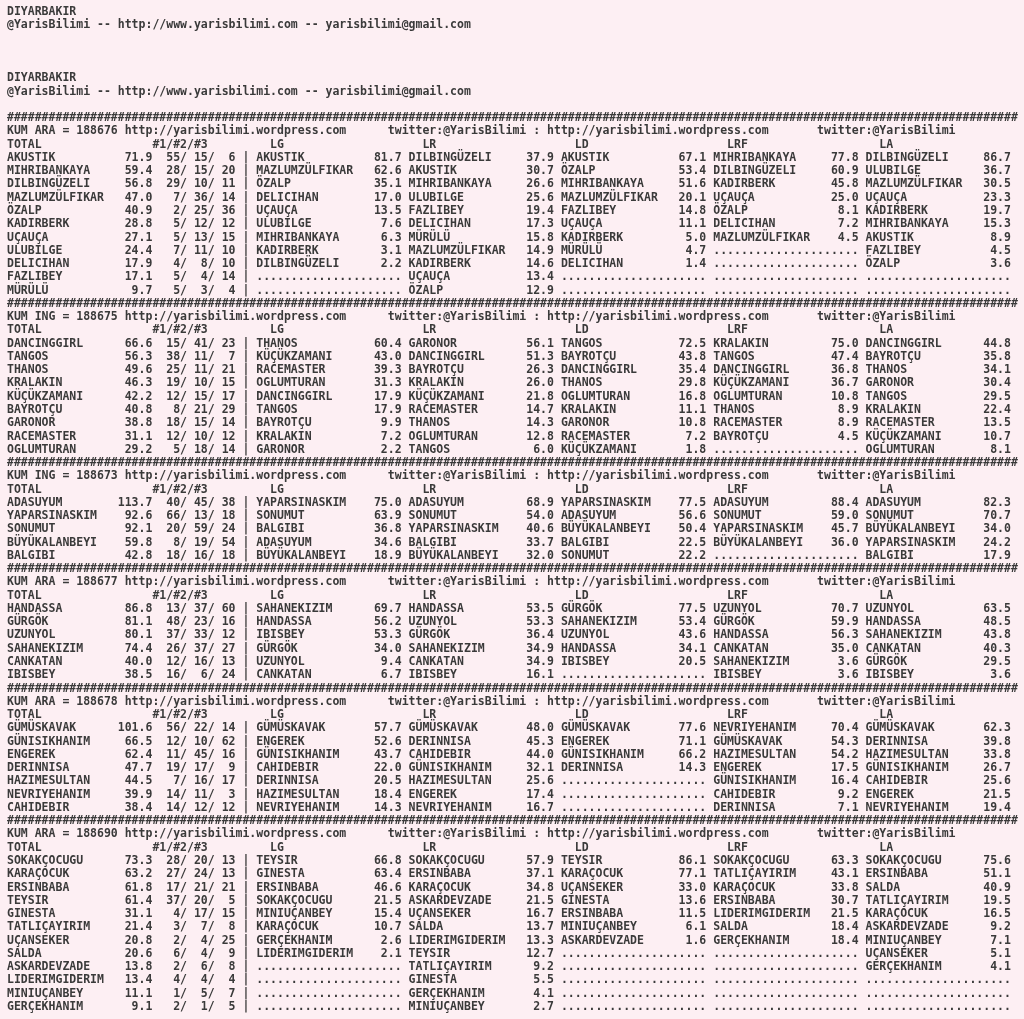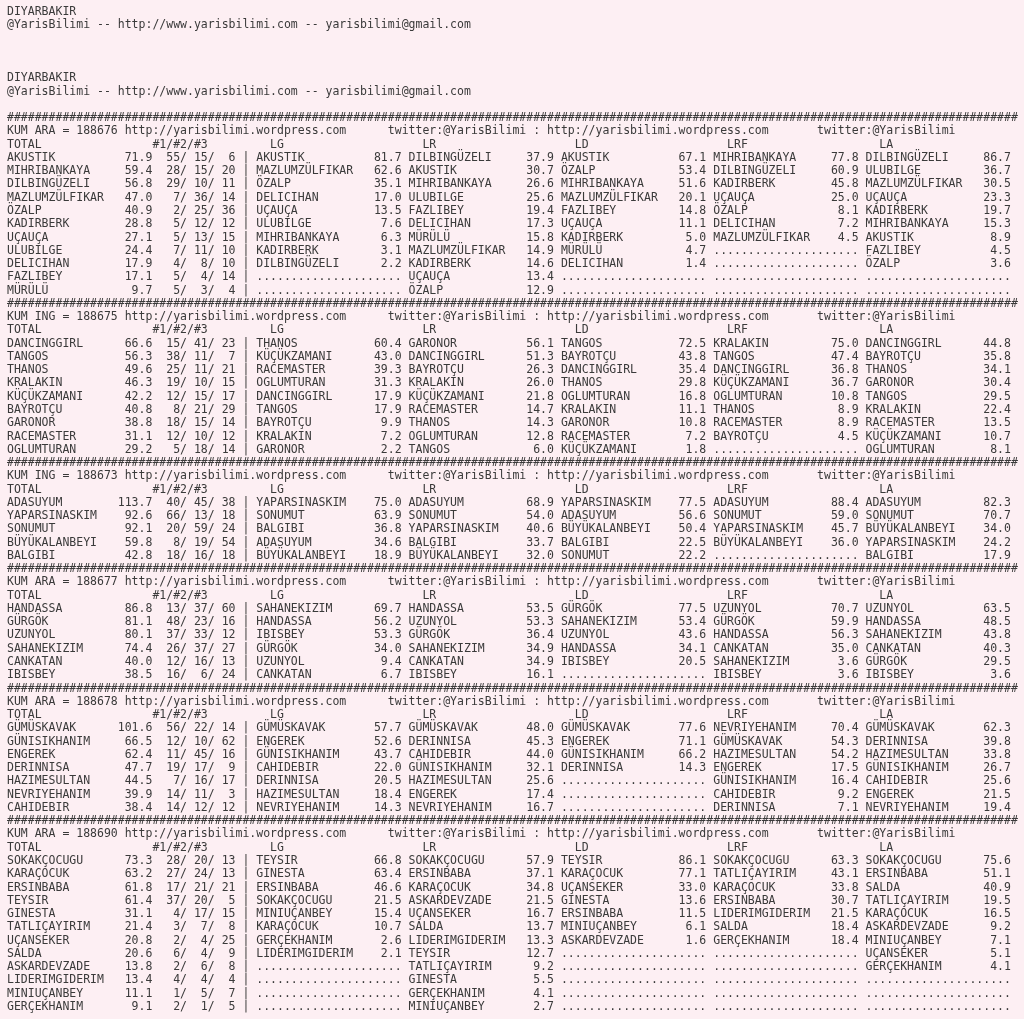--- a/index.html
+++ b/index.html
@@ -8,20 +8,21 @@
     background:#fdeff3;
   }
   pre.doc{
     margin:0;
     padding:5px 4px 0 7px;
     font-family:"DejaVu Sans Mono","Liberation Mono",monospace;
     font-size:11.5px;
     line-height:13.27px;
     color:#3a3a3a;
     white-space:pre;
+    font-weight:bold;
   }
   pre.doc span{display:inline;}
 </style>
 </head>
 <body style="background: rgb(253, 239, 243);">
 
 <pre class="doc" id="doc" style="color: rgb(58, 58, 58);"><span>DIYARBAKIR</span>
 <span>@YarisBilimi -- http://www.yarisbilimi.com -- yarisbilimi@gmail.com</span>
 <span></span>
 <span></span>

